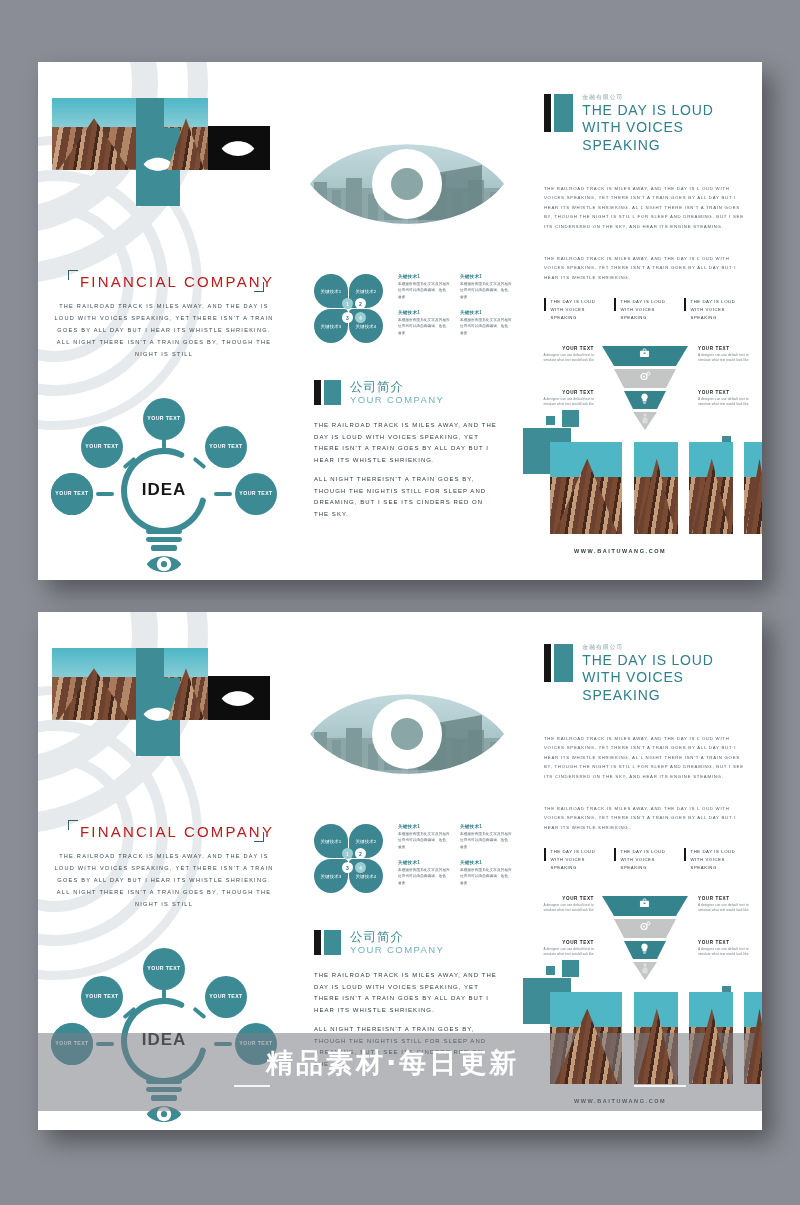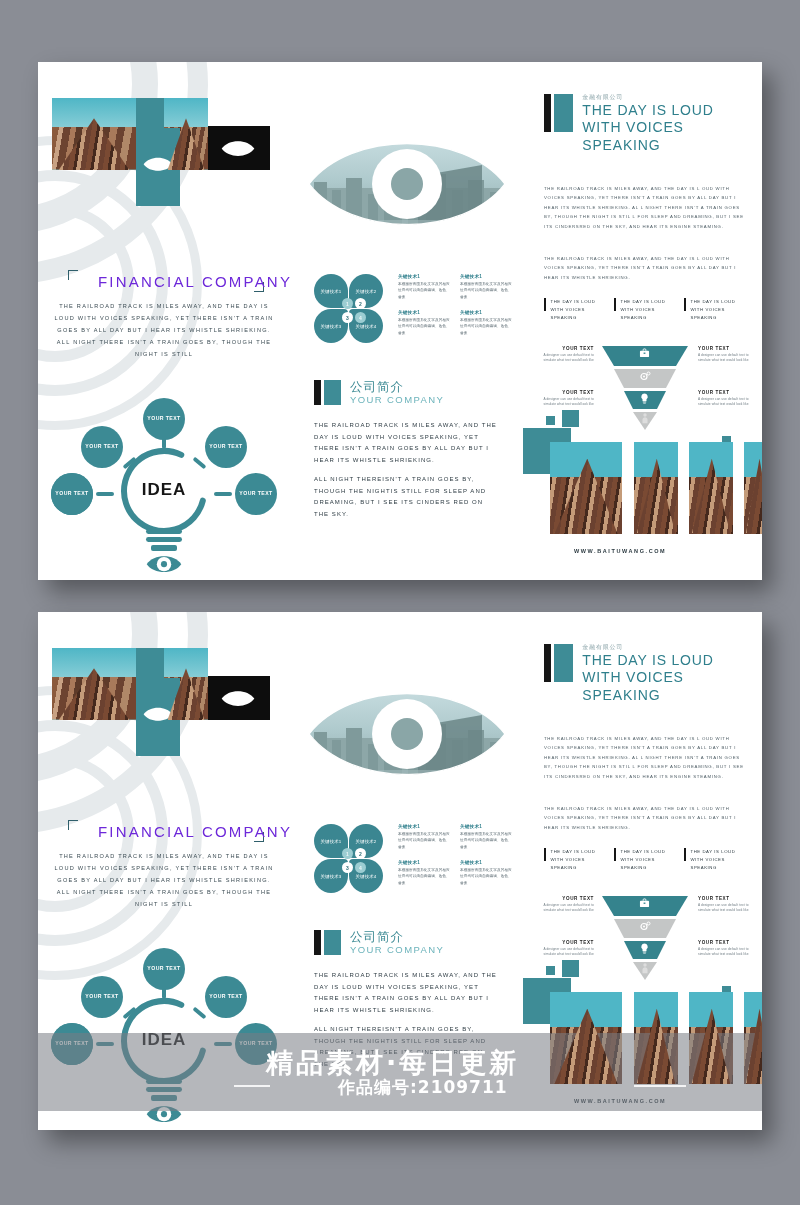--- a/index.html
+++ b/index.html
@@ -65,23 +65,22 @@
   .tealblock { position:absolute; background:#3e8c96; }
   .blackblock{ position:absolute; background:#0d0d0d; }
 
   
   .eye-ico { position:absolute; display:flex; align-items:center; justify-content:center; }
   .eye-ico svg { display:block; }
 
   
   .fin-title {
     position:absolute;
-    color:#6d28d9; font-size:15px; letter-spacing:2.2px; font-weight:400;
+    color:#b91c1c; font-size:15px; letter-spacing:2.2px; font-weight:400;
     white-space:nowrap;
-    margin-left:18px;
   }
   .bracket { position:absolute; width:10px; height:10px; }
   .bk-tl { border-left:1.6px solid #2f5f6b; border-top:1.6px solid #2f5f6b; }
   .bk-br { border-right:1.6px solid #2f5f6b; border-bottom:1.6px solid #2f5f6b; }
 
   .body-center {
     position:absolute; text-align:center;
     color:#3a4a52; font-size:5.6px; letter-spacing:1.25px; line-height:2.15;
   }
   .body-left {
@@ -748,16 +747,15 @@
           <div class="url" style="left:48px; top:486px;">WWW.BAITUWANG.COM</div>
         </div>
       </div>
   </div>
 
   <div class="wm" style="left:38px; top:1033px; width:724px; height:78px;">
     <div class="wm-band"></div>
     <div class="wm-slogan" style="left:228px; top:12px;">精品素材·每日更新</div>
     <div class="wm-rule" style="left:196px; top:52px; width:36px;"></div>
     <div class="wm-rule" style="left:596px; top:52px; width:52px;"></div>
-    <div class="wm-id" style="left:300px; top:43px;">作品编号:2109711</div>
   </div>
 
 </div>
 
 </body></html>

